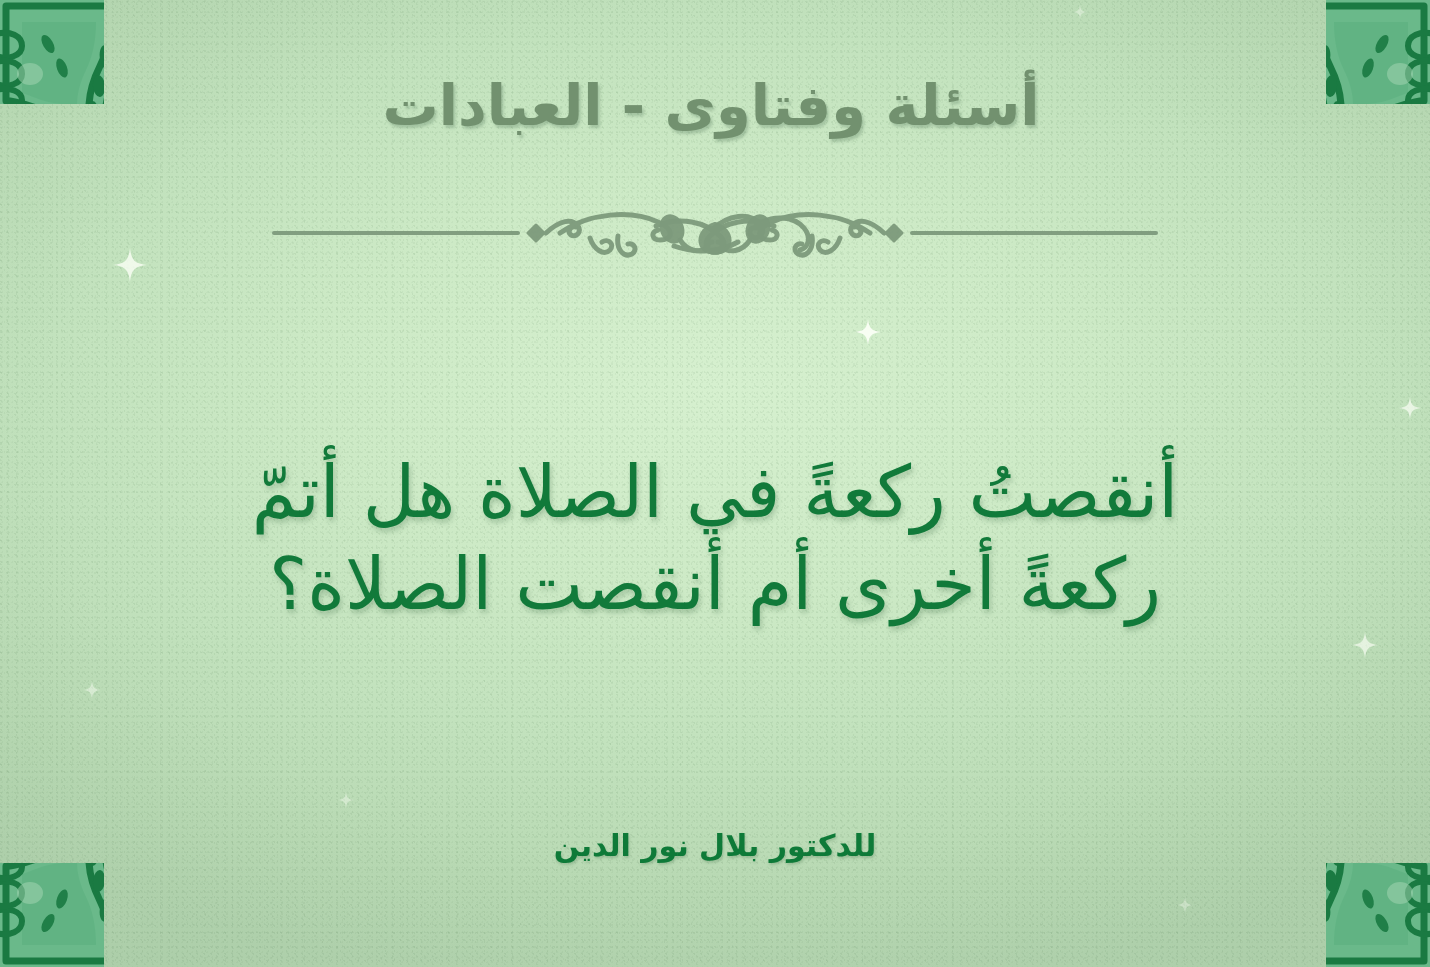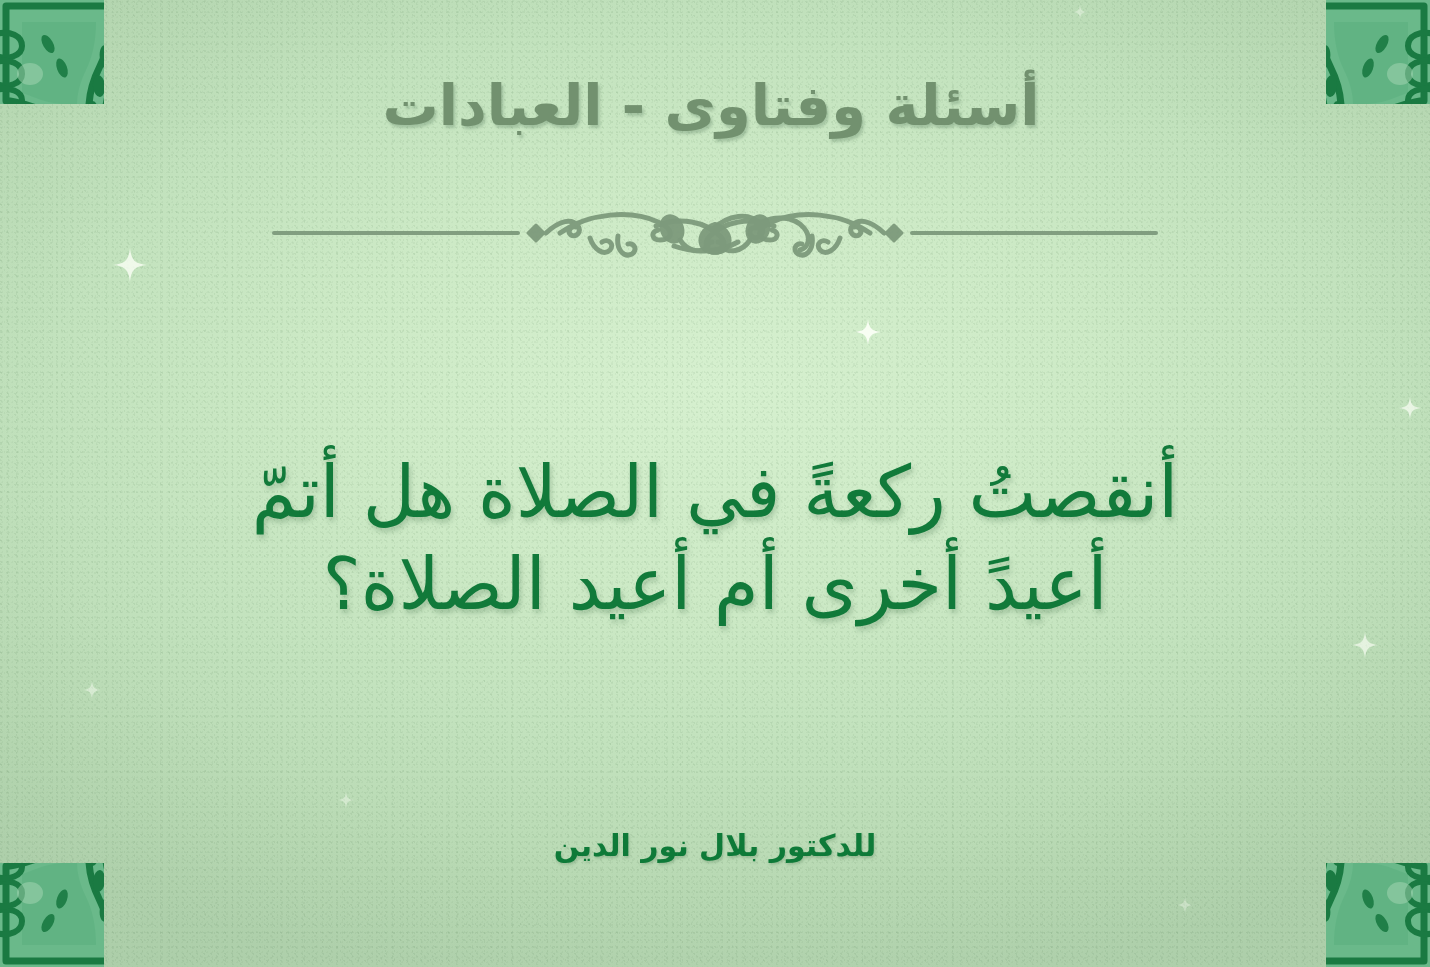--- a/index.html
+++ b/index.html
@@ -251,21 +251,21 @@
         <path d="M 455 26 C 470 30, 476 44, 468 54 C 460 62, 446 58, 444 48 C 442 38, 448 28, 455 26 Z"></path>
         <path d="M 455 26 C 440 30, 434 44, 442 54 C 450 62, 464 58, 466 48 C 468 38, 462 28, 455 26 Z"></path>
         <ellipse cx="412" cy="33" rx="12" ry="15" transform="rotate(-22 412 33)"></ellipse>
         <ellipse cx="498" cy="33" rx="12" ry="15" transform="rotate(22 498 33)"></ellipse>
       </g>
     </svg>
   </div>
 
   <div id="question">
     <div>أنقصتُ ركعةً في الصلاة هل أتمّ</div>
-    <div>أعيدً أخرى أم أعيد الصلاة؟</div>
+    <div>ركعةً أخرى أم أنقصت الصلاة؟</div>
   </div>
 
   <div id="attribution">للدكتور بلال نور الدين</div>
 
   <div id="sparkle-layer">
       <div class="sparkle" style="left: 113px; top: 248px; width: 34px; height: 34px; opacity: 0.8;">
         <svg viewBox="0 0 100 100" xmlns="http://www.w3.org/2000/svg">
           <path d="M50 0 C54 36, 64 46, 100 50 C64 54, 54 64, 50 100 C46 64, 36 54, 0 50 C36 46, 46 36, 50 0 Z" fill="#fbfff6"></path>
         </svg>
       </div>

